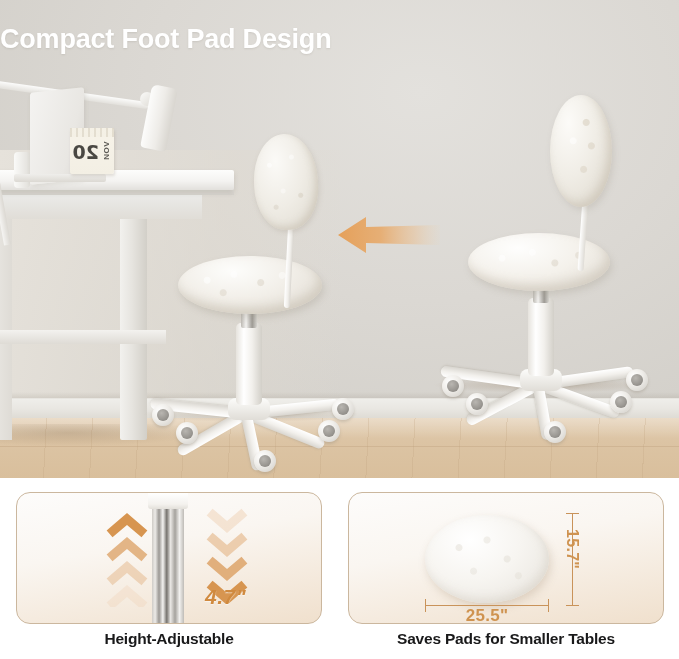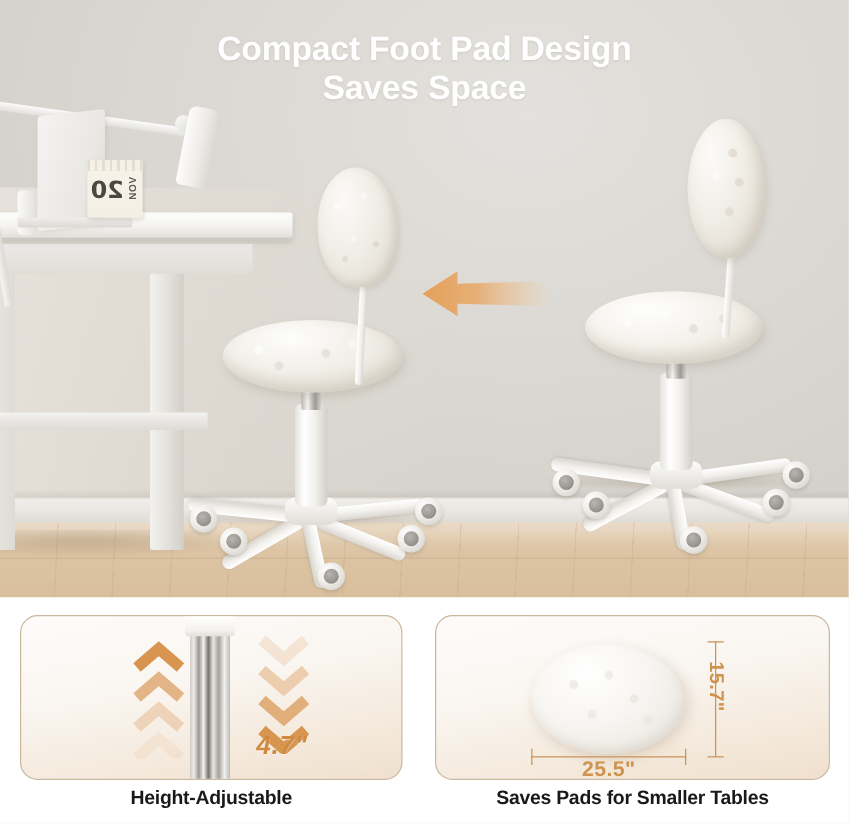--- a/index.html
+++ b/index.html
@@ -279,21 +279,21 @@
     position:absolute; height:16px; border-radius:50%;
     background:radial-gradient(ellipse at 50% 50%, rgba(140,116,88,0.32) 0%, rgba(140,116,88,0) 72%);
   }
 
   
   .hero-arrow { position:absolute; left:336px; top:212px; width:104px; height:46px; }
 
   
   .title {
     position:absolute; left:0; top:24px; width:679px;
-    text-align:center; color:#ffffff;
+    text-align:left; color:#ffffff;
     font-size:27px; font-weight:700; line-height:1.16;
     letter-spacing:-0.2px;
     font-family:"Liberation Sans", sans-serif;
     text-shadow:0 1px 2px rgba(120,114,104,0.18);
   }
 
   
   .panels {
     position:absolute; left:0; top:478px; width:679px; height:181px;
     background:#ffffff;
@@ -483,21 +483,20 @@
           <stop offset="75%" stop-color="#ebbb88" stop-opacity="0.45"></stop>
           <stop offset="100%" stop-color="#eecfa8" stop-opacity="0.05"></stop>
         </linearGradient>
       </defs>
       <path d="M2,23 L30,5 L30,15 L104,13 L104,33 L30,31 L30,41 Z" fill="url(#arrGrad)"></path>
     </svg>
   </div>
 
   <div class="title">
     <div>Compact Foot Pad Design</div>
-    <div>Saves Space</div>
   </div>
 </div>
 
 <div class="panels">
 
   <div class="panel left">
     <div class="cyl-wrap">
       <div class="cyl"></div>
       <div class="cyl-cap"></div>
     </div>

